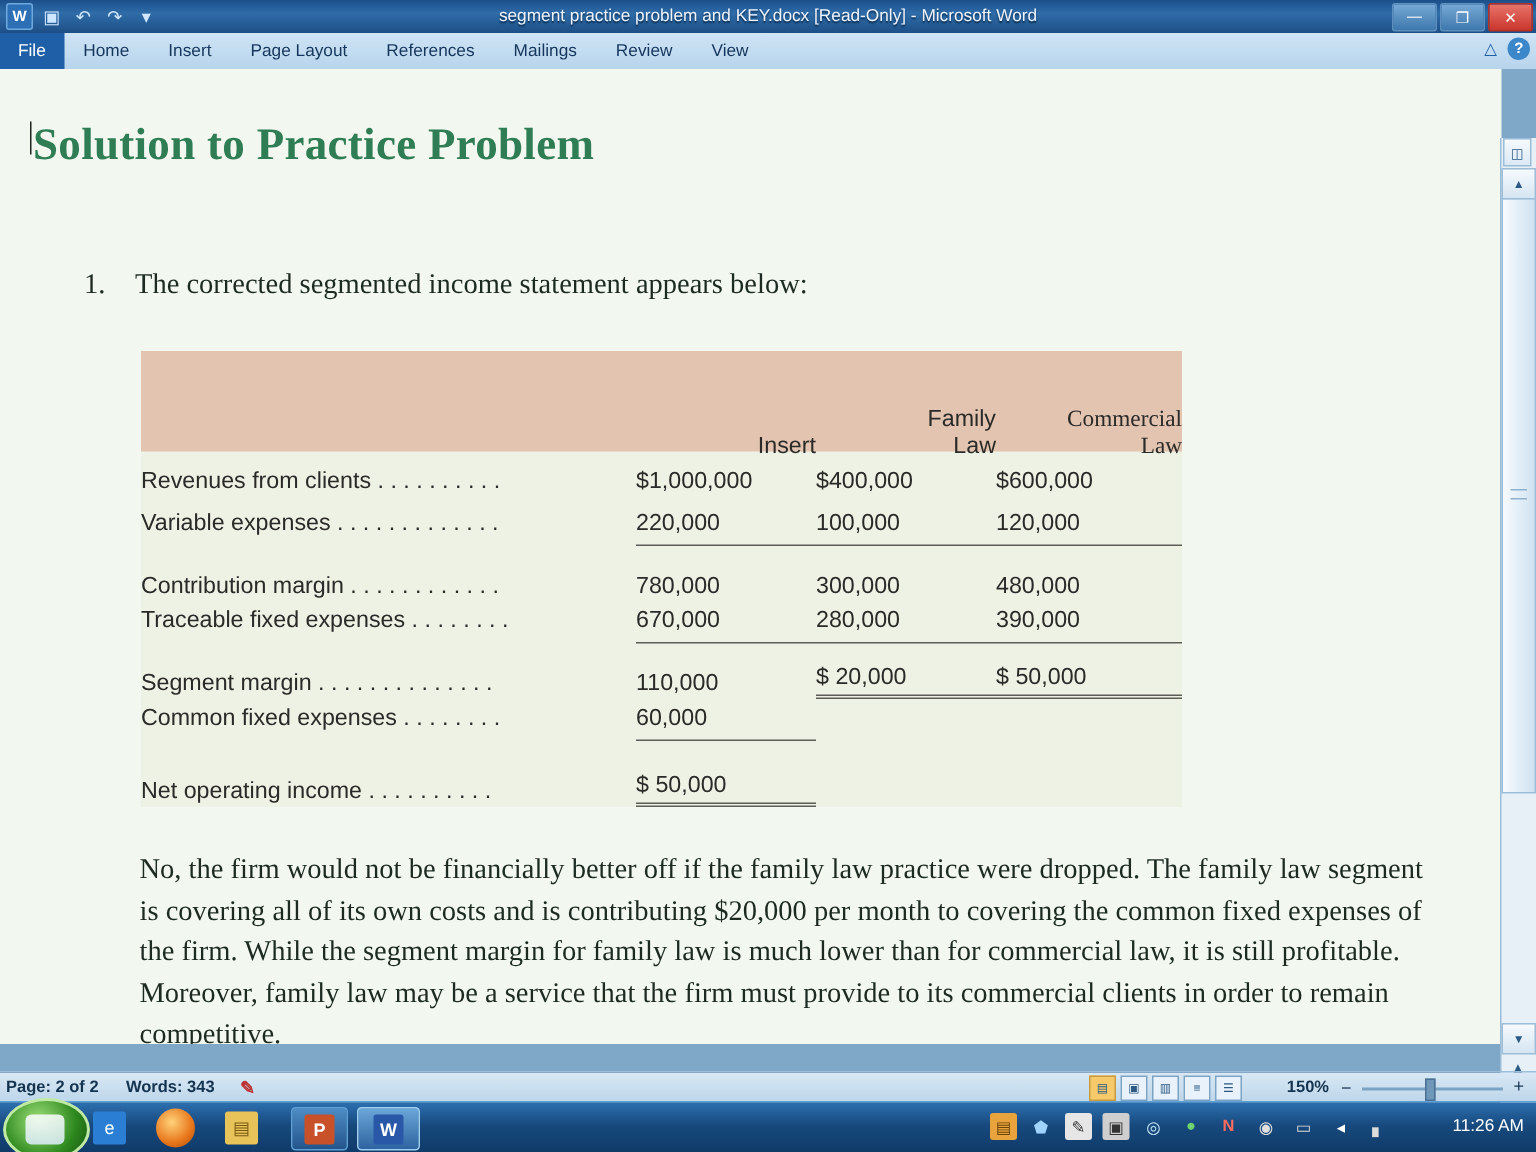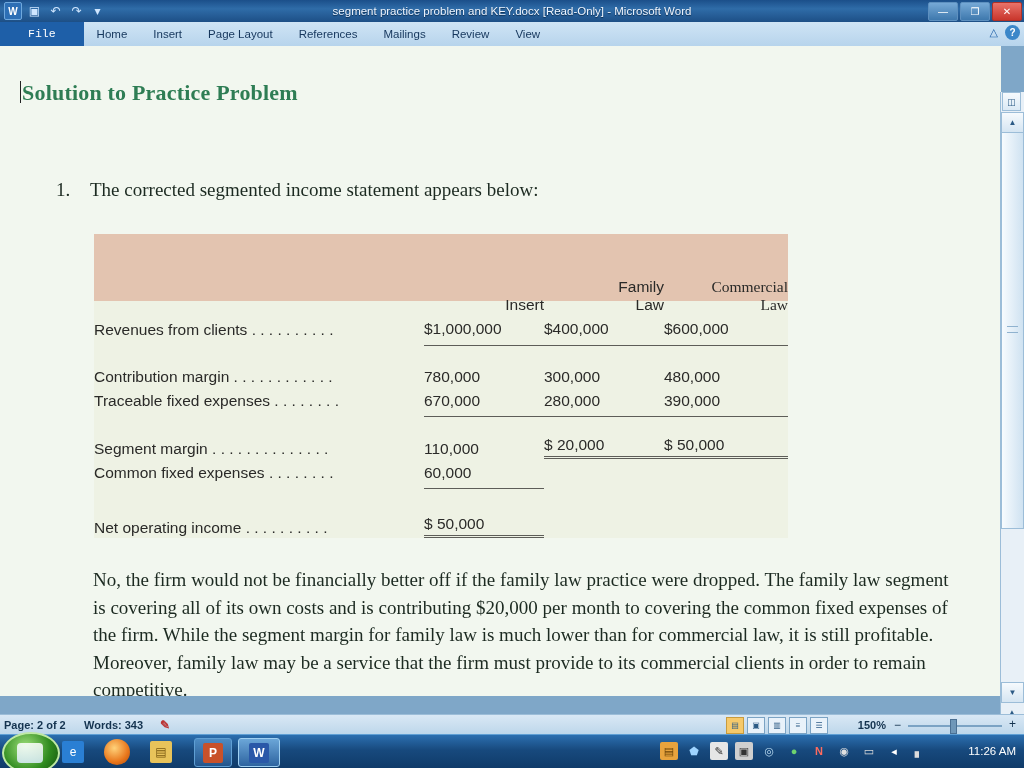--- a/index.html
+++ b/index.html
@@ -28,39 +28,39 @@
   .wb{width:28px;height:17px;border:1px solid #5e90bf;border-radius:2px;color:#fff;font-size:10px;display:flex;align-items:center;justify-content:center;background:linear-gradient(#76a9d6,#3e78ad);}
   .wb.close{background:linear-gradient(#e8736a,#c9362c);border-color:#b03127;}
   
   #ribbon{
     position:absolute;left:0;top:22px;width:1024px;height:24px;
     background:linear-gradient(#cfe4f5,#b7d4ec);
     border-bottom:1px solid #8fb4d2;
   }
   #tabs{position:absolute;left:0;top:0;display:flex;height:24px;align-items:stretch;font-size:11.5px;}
   .tab{padding:0 13px;line-height:24px;color:#15365c;}
-  .tab.file{background:#1e5fa8;color:#fff;padding:0 28px;font-weight:normal;font-family:Liberation Mono, monospace;}
+  .tab.file{background:#1e5fa8;color:#fff;padding:0 12px;font-weight:normal;}
   #ribbon-right{position:absolute;right:4px;top:3px;display:flex;gap:7px;align-items:center;}
   .rr-ico{color:#1e5fa8;font-size:11px;}
   .help-ico{width:15px;height:15px;border-radius:50%;background:#3b87c9;color:#fff;font-size:10px;font-weight:bold;display:flex;align-items:center;justify-content:center;}
   
   #docarea{
     position:absolute;left:0;top:46px;width:1024px;height:668px;
     background:#7fa7c8;
   }
   #page{
     position:absolute;left:0;top:0;width:1001px;height:650px;
     background:#f2f7ef;
     overflow:hidden;
   }
   #page-inner{position:absolute;left:0;top:0;right:0;bottom:0;}
   h1#doc-title{
     position:absolute;left:22px;top:34px;margin:0;
     font-family:"Liberation Serif", serif;
-    font-size:22px;color:#2e7d54;font-weight:bold;letter-spacing:.2px;
+    font-size:30px;color:#2e7d54;font-weight:bold;letter-spacing:.2px;
   }
   #caret{position:absolute;left:20px;top:35px;width:1px;height:22px;background:#222;}
   #item1{
     position:absolute;left:56px;top:133px;width:900px;
     font-family:"Liberation Serif", serif;font-size:19px;color:#1c2a21;
   }
   #item1 .num{display:inline-block;width:34px;}
   
   #tablewrap{
     position:absolute;left:94px;top:188px;width:694px;height:304px;
@@ -211,20 +211,26 @@
               <div>Commercial</div>
               <div>Law</div>
             </td>
           </tr>
           <tr style="height:26px;">
             <td class="c-label">Revenues from clients . . . . . . . . . .</td>
             <td class="c-num">$1,000,000</td>
             <td class="c-num">$400,000</td>
             <td class="c-num">$600,000</td>
           </tr>
+          <tr style="height:26px;">
+            <td class="c-label">Variable expenses . . . . . . . . . . . . .</td>
+            <td class="c-num">220,000</td>
+            <td class="c-num">100,000</td>
+            <td class="c-num">120,000</td>
+          </tr>
           <tr style="height:34px;">
             <td class="c-label" style="vertical-align:bottom;">Contribution margin . . . . . . . . . . . .</td>
             <td class="c-num rule-top" style="vertical-align:bottom;">780,000</td>
             <td class="c-num rule-top" style="vertical-align:bottom;">300,000</td>
             <td class="c-num rule-top" style="vertical-align:bottom;">480,000</td>
           </tr>
           <tr style="height:26px;">
             <td class="c-label">Traceable fixed expenses . . . . . . . .</td>
             <td class="c-num">670,000</td>
             <td class="c-num">280,000</td>

